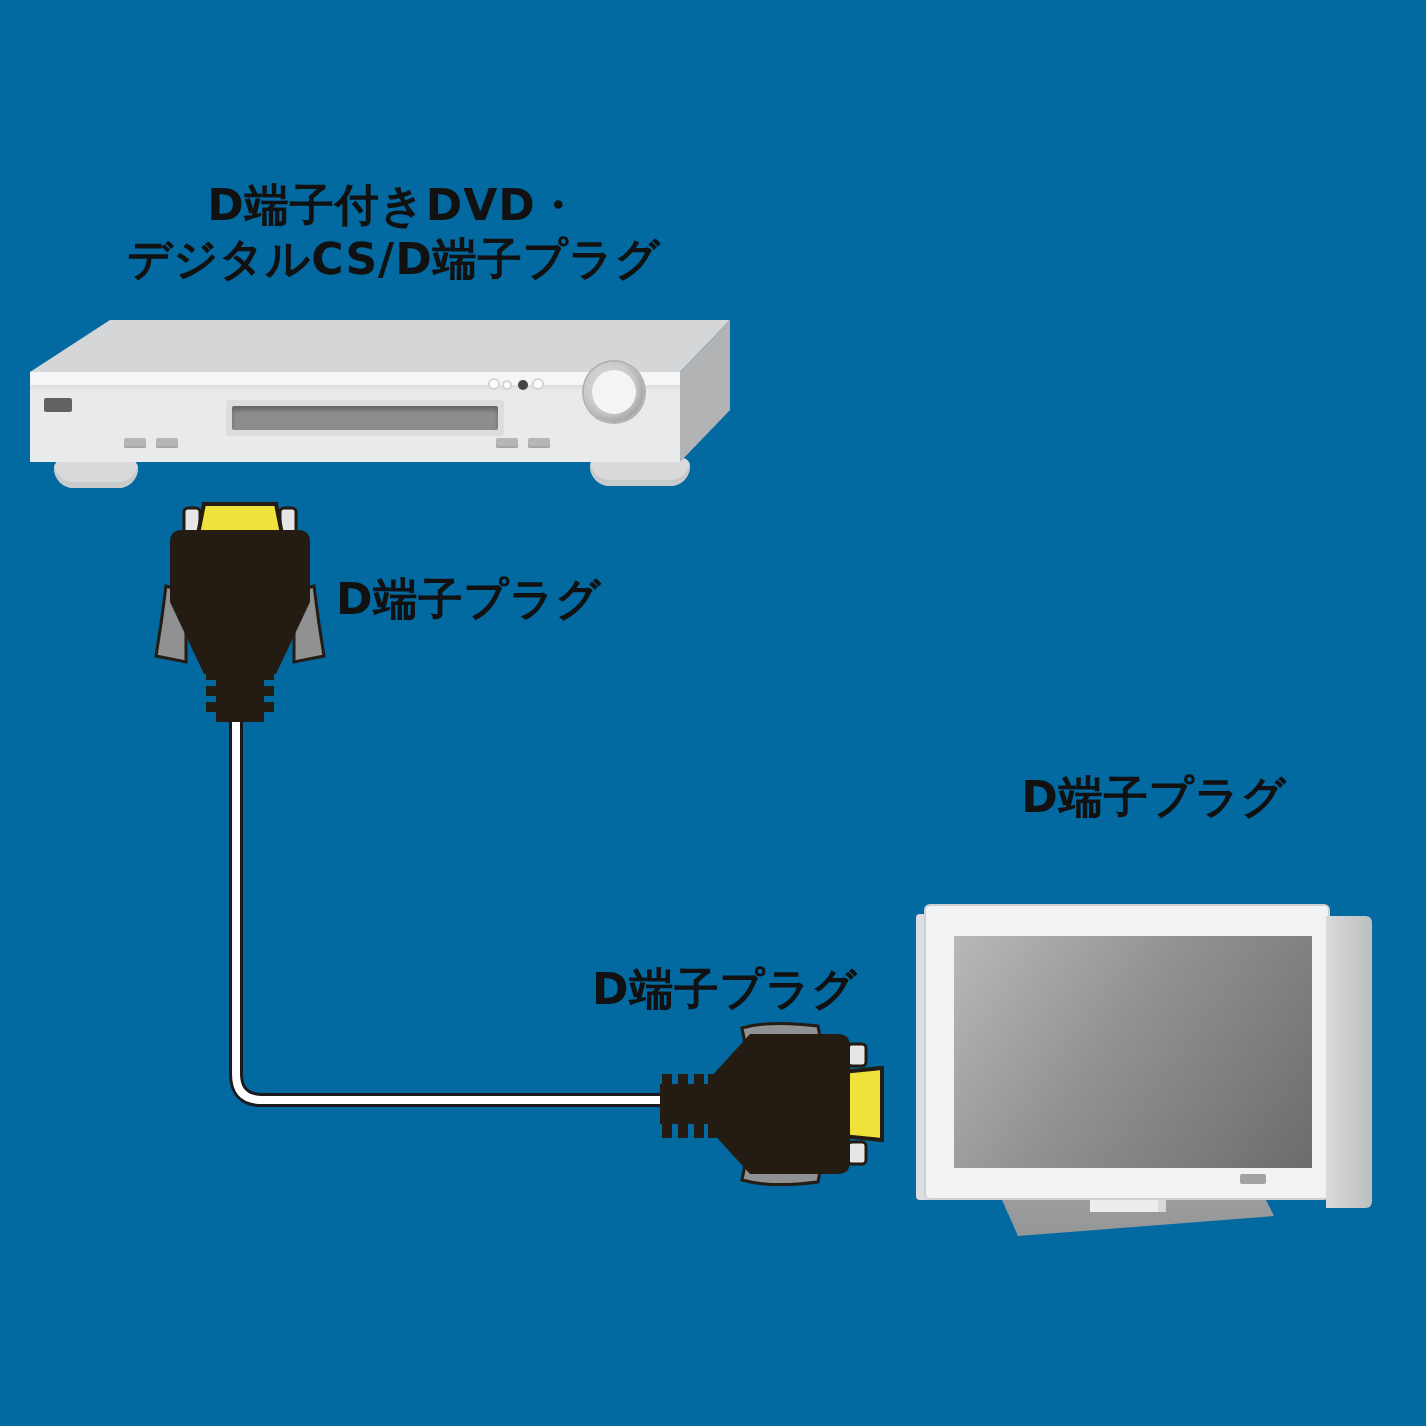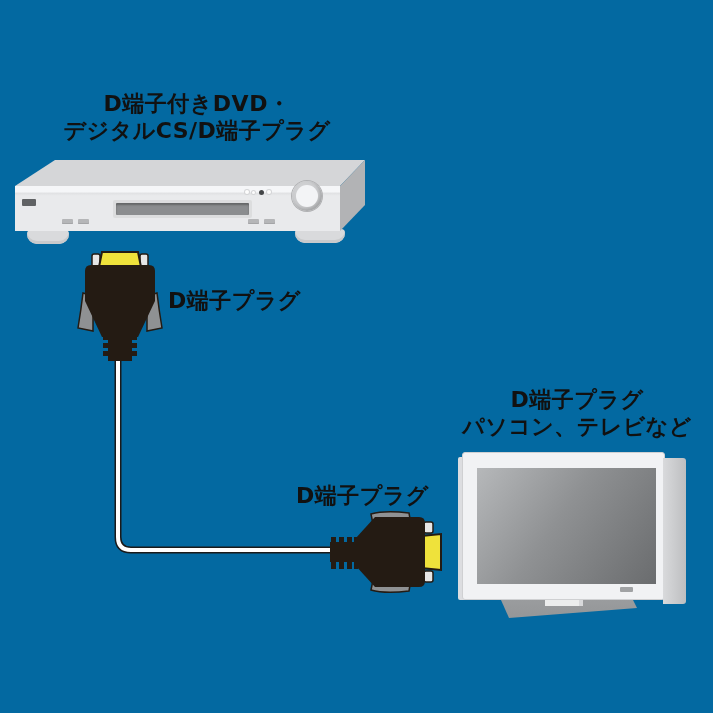--- a/index.html
+++ b/index.html
@@ -122,21 +122,20 @@
     <rect x="99" y="14" width="9" height="11" rx="2" fill="#e6e6e6" stroke="#241b13" stroke-width="1.5"></rect>
     <rect x="99" y="63" width="9" height="11" rx="2" fill="#e6e6e6" stroke="#241b13" stroke-width="1.5"></rect>
     <path d="M96,28 L116,26 L116,62 L96,60 Z" fill="#efe23b" stroke="#241b13" stroke-width="2"></path>
     <path d="M48,16 L46,6 Q60,2 84,5 L86,16 Z" fill="#8f9193" stroke="#241b13" stroke-width="1.5"></path>
     <path d="M48,72 L46,82 Q60,86 84,83 L86,72 Z" fill="#8f9193" stroke="#241b13" stroke-width="1.5"></path>
     <path d="M50,9 L94,9 Q100,9 100,15 L100,73 Q100,79 94,79 L50,79 L30,57 L30,31 Z" fill="#241b13"></path>
   </svg>
 
   <div class="label center" style="left:577px;top:386px;">
     <div>D端子プラグ</div>
-    <div>パソコン、テレビなど</div>
   </div>
 
   <div id="tv" class="abs">
     <div class="abs left-edge"></div>
     <div class="abs stand-base"></div>
     <div class="abs stand-neck"></div>
     <div class="abs bezel"></div>
     <div class="abs side-face"></div>
     <div class="abs screen"></div>
     <div class="abs tv-logo"></div>

